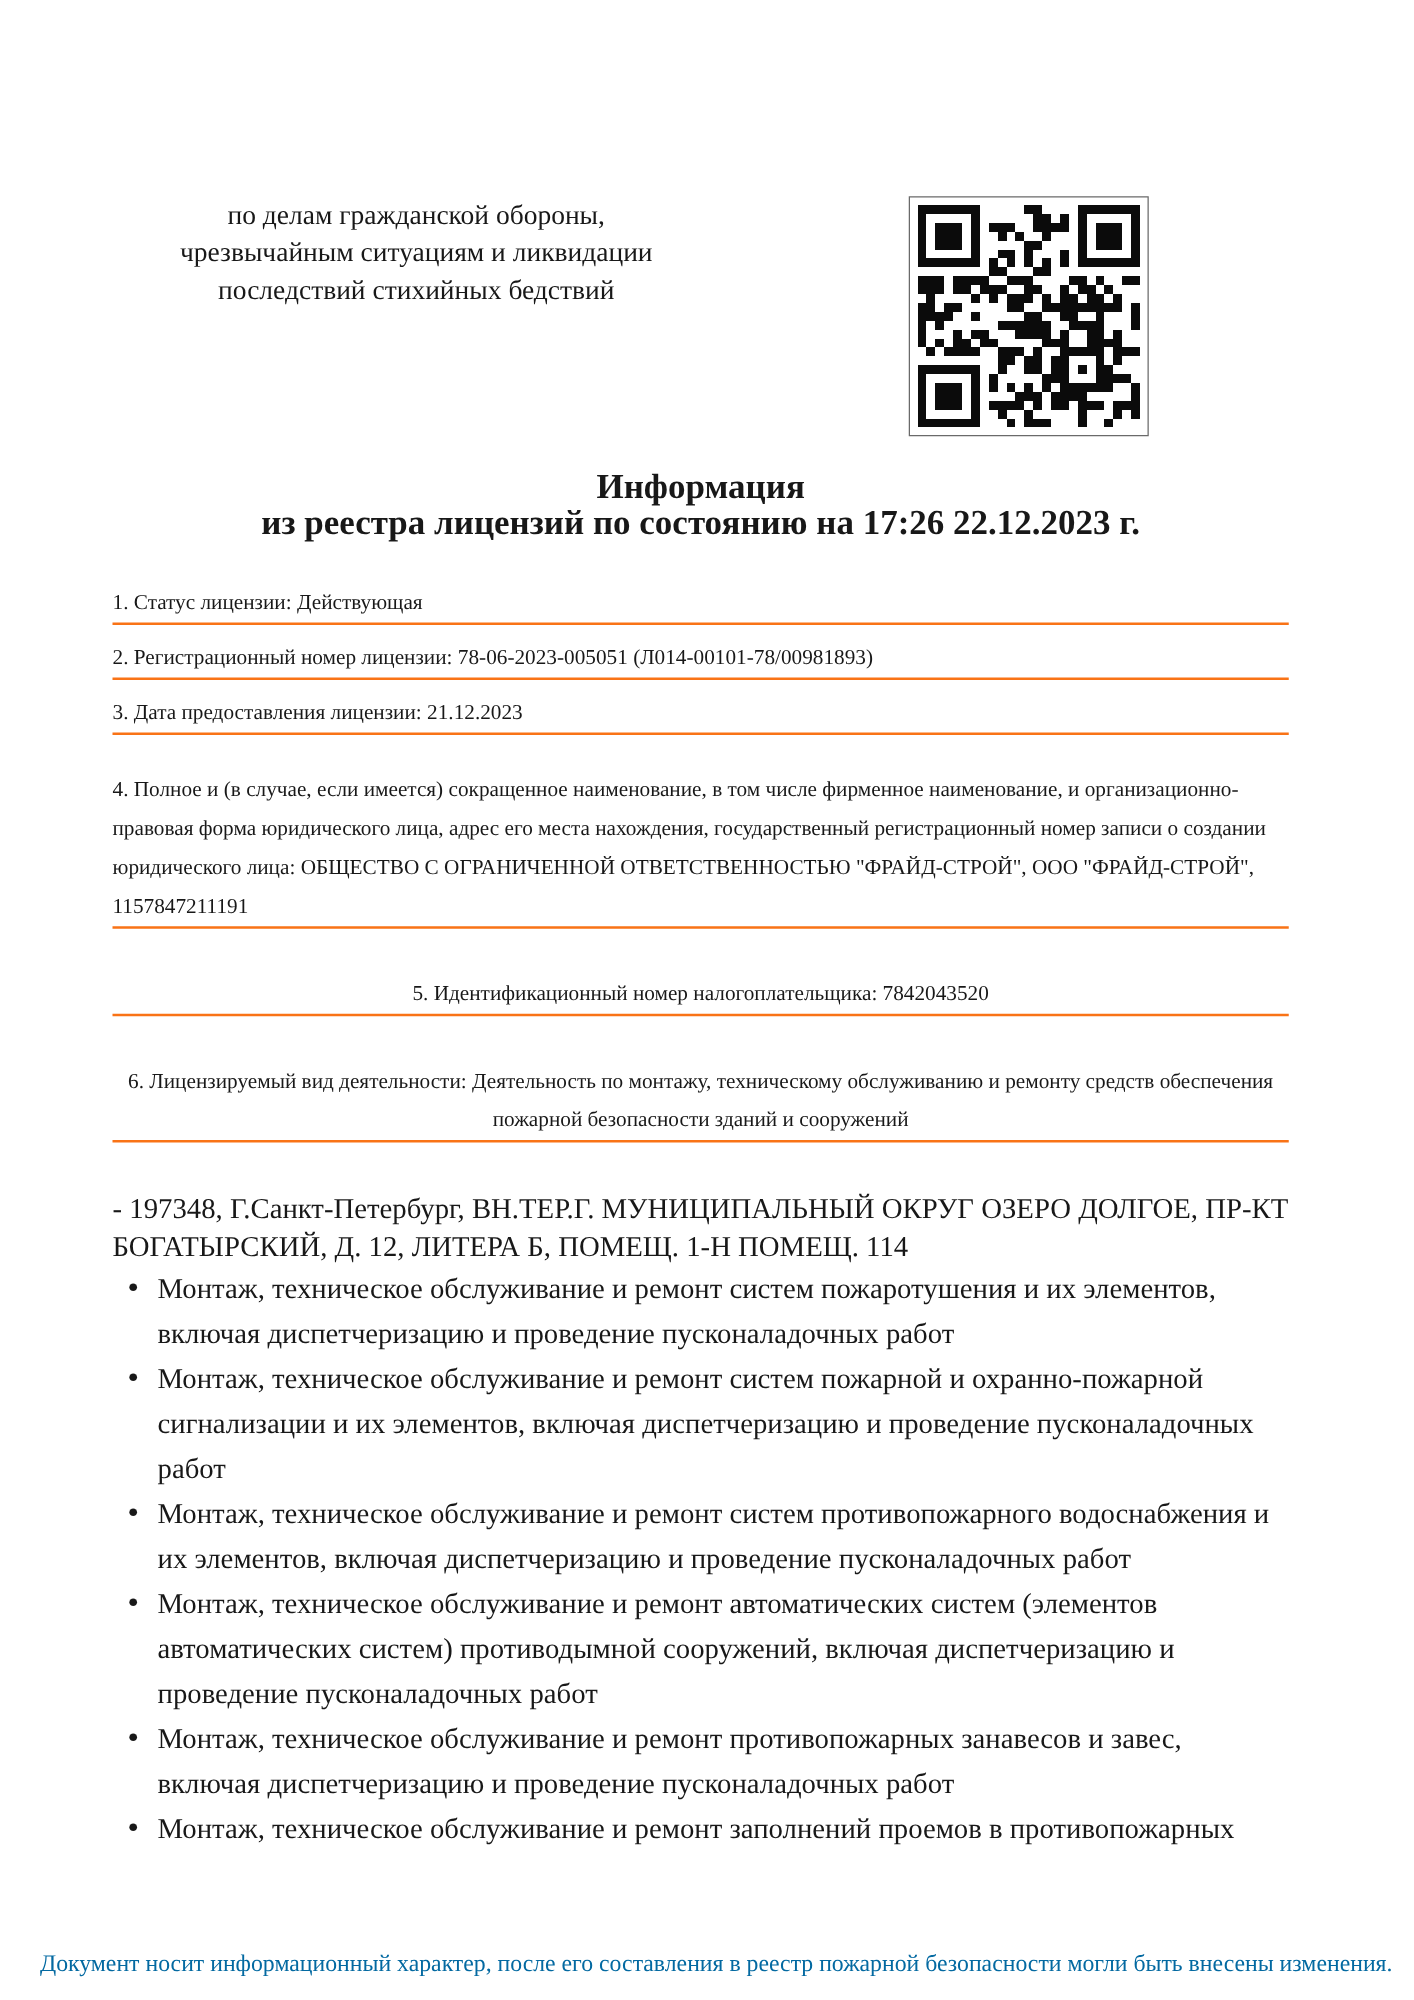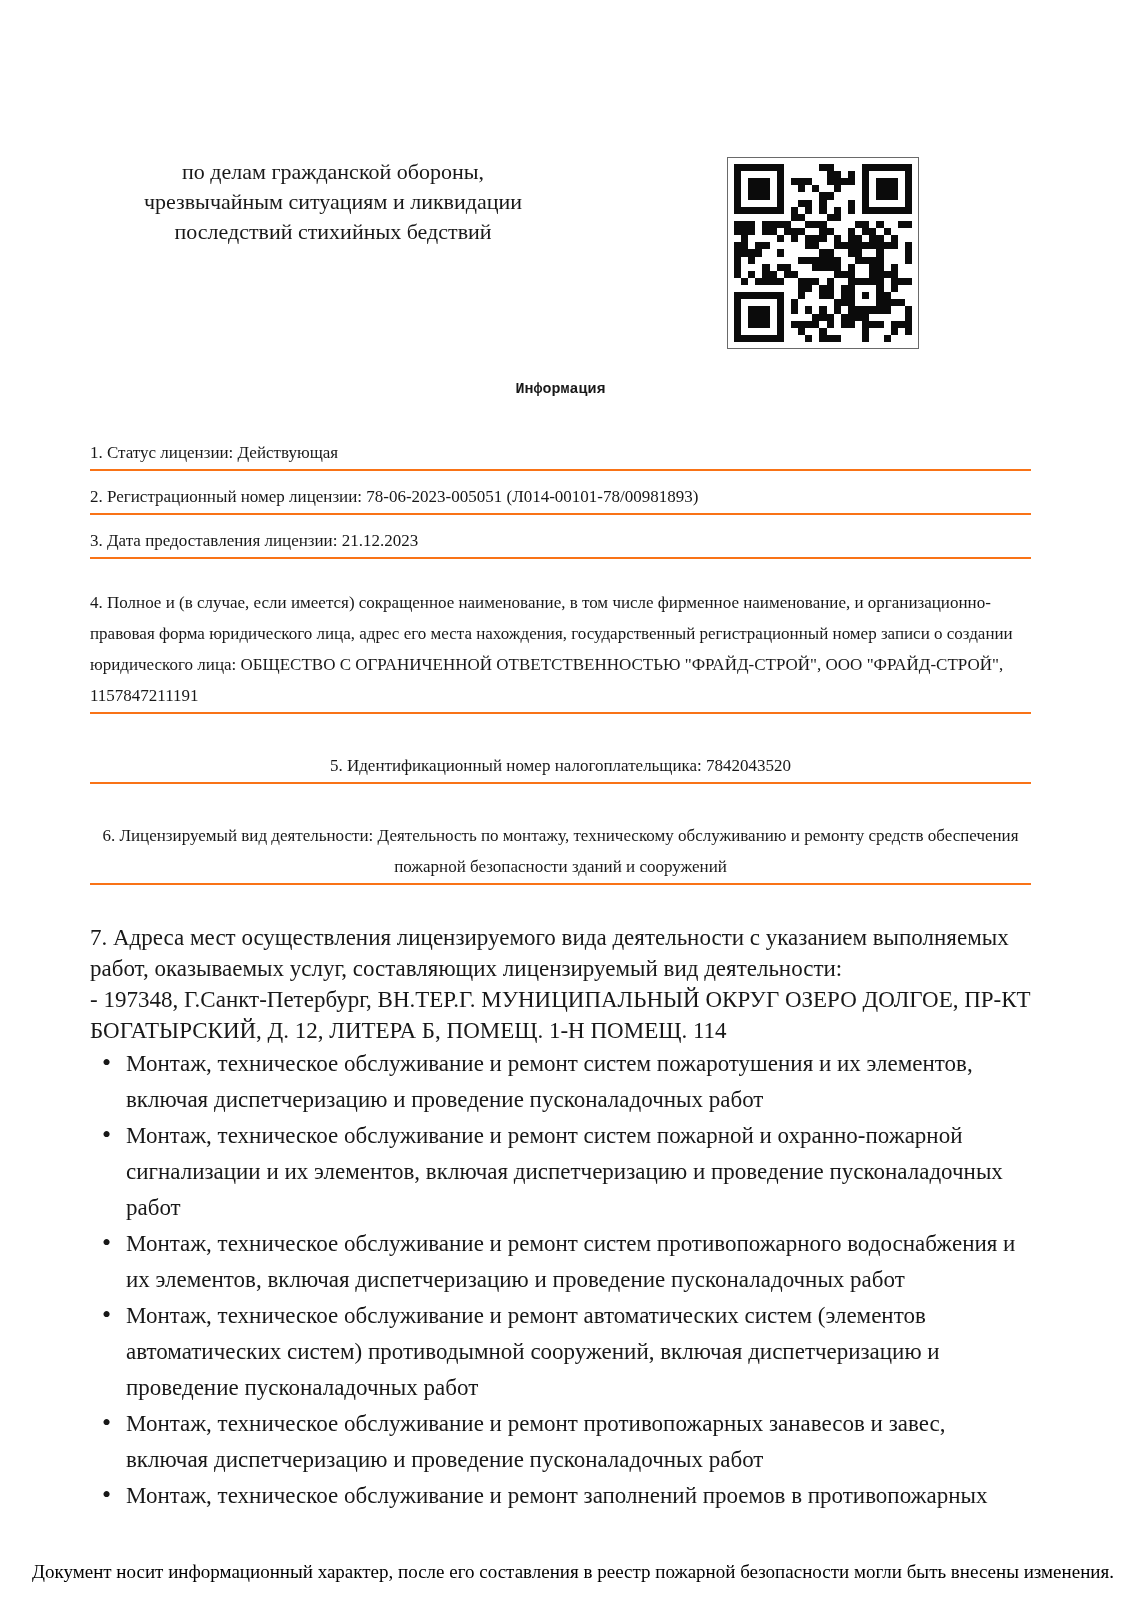--- a/index.html
+++ b/index.html
@@ -17,41 +17,41 @@
   .org .caption{font-size:18px;line-height:27px;}
   .qr-frame{
     margin-left:auto;margin-right:112px;
     width:192px;height:192px;
     box-sizing:border-box;
     border:1px solid #6a6a6a;
     background:#fff;
     padding:6px;
   }
   .qr-frame svg{display:block;width:100%;height:100%;}
-  .title{margin-top:26px;text-align:center;font-weight:bold;font-size:15px;line-height:29px;font-family:Liberation Mono, monospace;}
+  .title{margin-top:26px;text-align:center;font-weight:bold;font-size:28px;line-height:29px;}
   .field{
     font-size:17px;line-height:31px;
     border-bottom:2px solid #f97316;
     padding-bottom:1px;
   }
   .mt-first{margin-top:33px;}
   .mt-item{margin-top:10px;}
   .mt-para{margin-top:28px;}
   .mt-big{margin-top:36px;text-align:center;}
   .sec7{margin-top:37px;font-size:23px;line-height:31px;}
   .works{margin:0;padding:0;list-style:none;font-size:23px;line-height:36px;}
   .works li{position:relative;padding-left:36px;}
   .works li::before{
     content:"\2022";
     position:absolute;left:12px;top:-1px;
     font-size:26px;
   }
   .footer{
     position:absolute;left:32px;right:12px;bottom:17px;
-    font-size:19px;line-height:23px;color:#000000;
+    font-size:19px;line-height:23px;color:#0369a1;
   }
 </style>
 </head>
 <body>
 
 <div class="page">
   <div class="content">
 
     <div class="header-row">
       <div class="org">
@@ -379,31 +379,31 @@
             <rect x="13" y="24" width="1" height="1" fill="#0b0b0b"></rect>
             <rect x="14" y="24" width="1" height="1" fill="#0b0b0b"></rect>
             <rect x="18" y="24" width="1" height="1" fill="#0b0b0b"></rect>
             <rect x="21" y="24" width="1" height="1" fill="#0b0b0b"></rect>
           </svg>
       </div>
     </div>
 
     <div class="title">
       <div>Информация</div>
+      <div>из реестра лицензий по состоянию на 17:26 22.12.2023 г.</div>
     </div>
 
     <div class="field mt-first">1. Статус лицензии: Действующая</div>
     <div class="field mt-item">2. Регистрационный номер лицензии: 78-06-2023-005051 (Л014-00101-78/00981893)</div>
     <div class="field mt-item">3. Дата предоставления лицензии: 21.12.2023</div>
     <div class="field mt-para">4. Полное и (в случае, если имеется) сокращенное наименование, в том числе фирменное наименование, и организационно-правовая форма юридического лица, адрес его места нахождения, государственный регистрационный номер записи о создании юридического лица: ОБЩЕСТВО С ОГРАНИЧЕННОЙ ОТВЕТСТВЕННОСТЬЮ "ФРАЙД-СТРОЙ", ООО "ФРАЙД-СТРОЙ", 1157847211191</div>
     <div class="field mt-big">5. Идентификационный номер налогоплательщика: 7842043520</div>
     <div class="field mt-big">6. Лицензируемый вид деятельности: Деятельность по монтажу, техническому обслуживанию и ремонту средств обеспечения пожарной безопасности зданий и сооружений</div>
 
     <div class="sec7">
-      <div>7. Адреса мест осуществления лицензируемого вида деятельности с указанием выполняемых работ, оказываемых услуг, составляющих лицензируемый вид деятельности:</div>
       <div>- 197348, Г.Санкт-Петербург, ВН.ТЕР.Г. МУНИЦИПАЛЬНЫЙ ОКРУГ ОЗЕРО ДОЛГОЕ, ПР-КТ БОГАТЫРСКИЙ, Д. 12, ЛИТЕРА Б, ПОМЕЩ. 1-Н ПОМЕЩ. 114</div>
       <ul class="works">
         <li>Монтаж, техническое обслуживание и ремонт систем пожаротушения и их элементов, включая диспетчеризацию и проведение пусконаладочных работ</li>
         <li>Монтаж, техническое обслуживание и ремонт систем пожарной и охранно-пожарной сигнализации и их элементов, включая диспетчеризацию и проведение пусконаладочных работ</li>
         <li>Монтаж, техническое обслуживание и ремонт систем противопожарного водоснабжения и их элементов, включая диспетчеризацию и проведение пусконаладочных работ</li>
         <li>Монтаж, техническое обслуживание и ремонт автоматических систем (элементов автоматических систем) противодымной сооружений, включая диспетчеризацию и проведение пусконаладочных работ</li>
         <li>Монтаж, техническое обслуживание и ремонт противопожарных занавесов и завес, включая диспетчеризацию и проведение пусконаладочных работ</li>
         <li>Монтаж, техническое обслуживание и ремонт заполнений проемов в противопожарных</li>
       </ul>
     </div>

